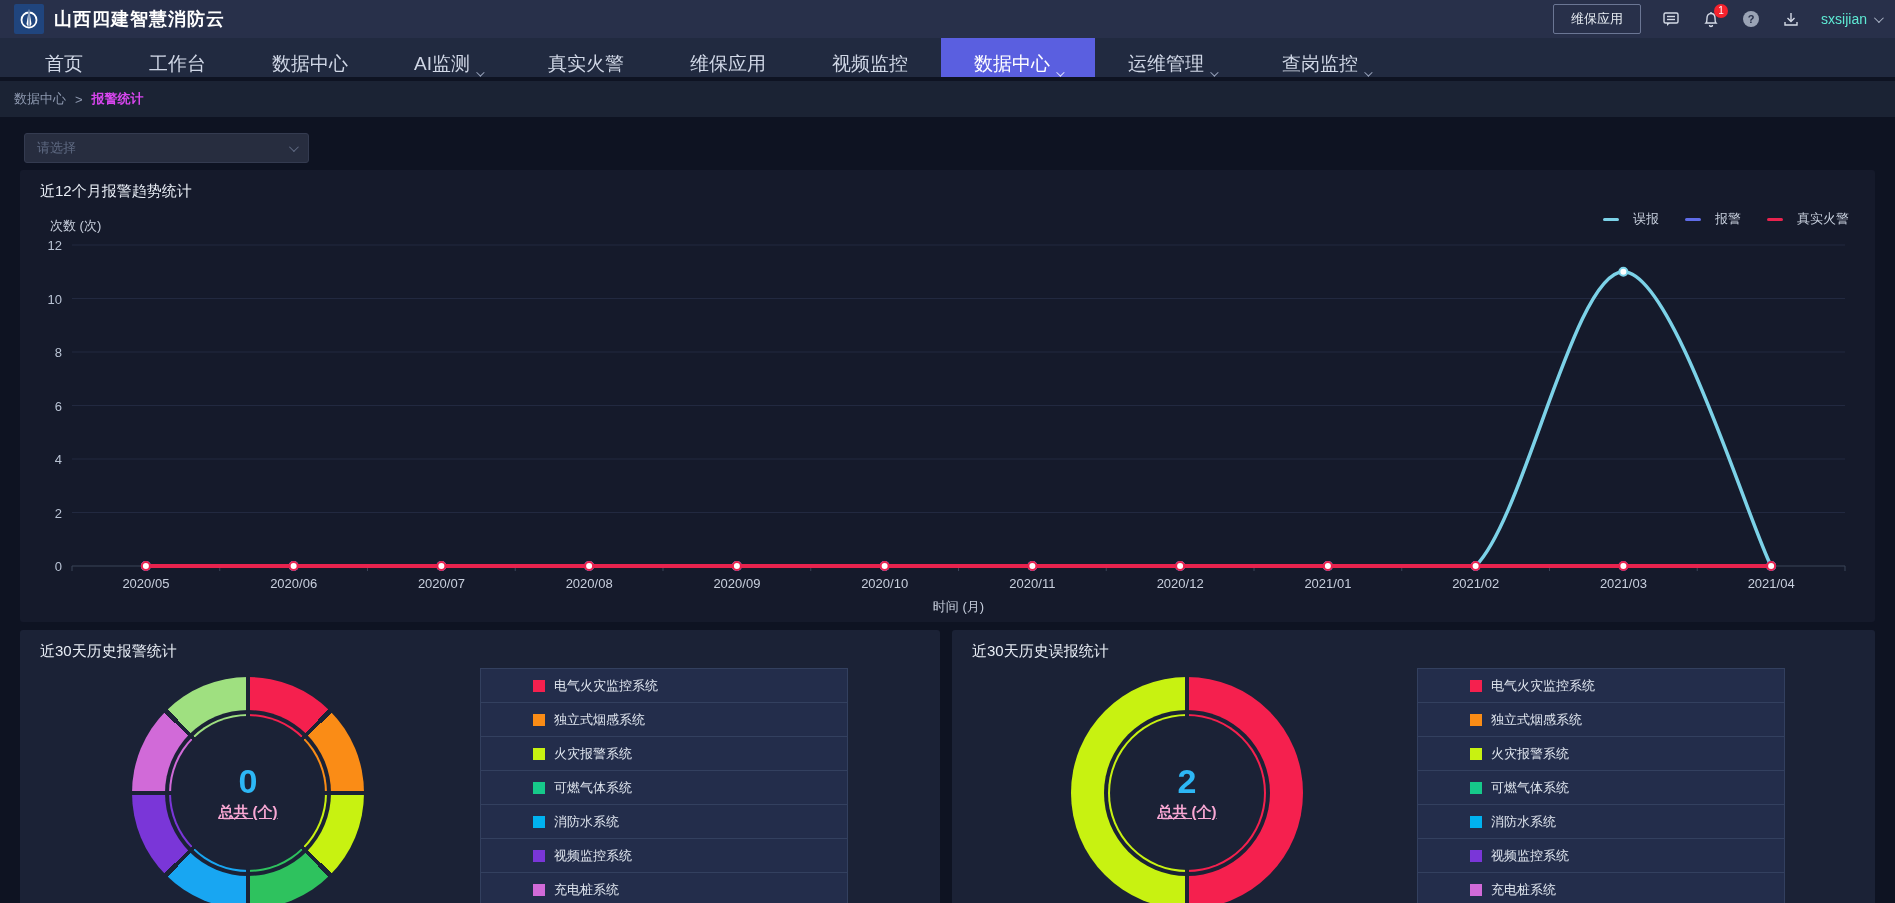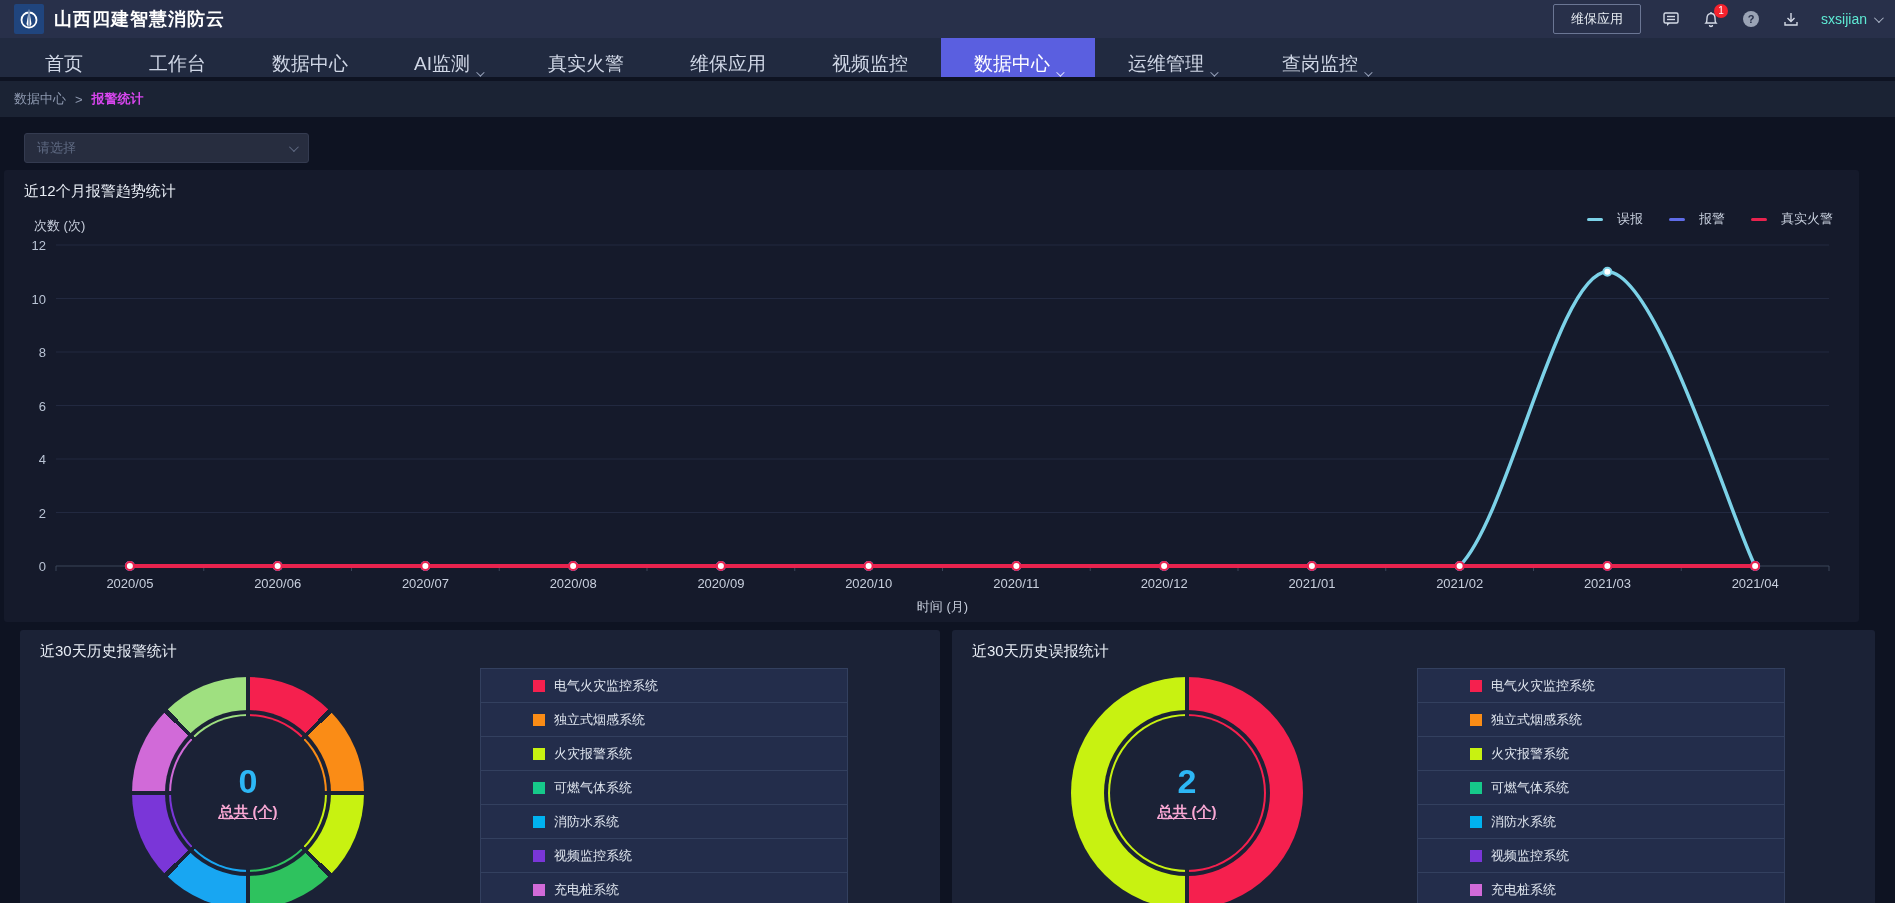--- a/index.html
+++ b/index.html
@@ -58,21 +58,21 @@
   
   .select {
     position:absolute; left:24px; top:133px; width:285px; height:30px;
     background:#272d3f; border:1px solid #343b50; border-radius:3px;
     display:flex; align-items:center; padding:14px 12px; cursor:pointer;
   }
   .select .ph { color:#5f6a82; font-size:13px; }
   .select .chev { margin-left:auto; border-color:#5f6a82; }
   
   .panel { position:absolute; background:#151a2b; border-radius:3px; }
-  #panel-trend { left:4px; top:170px; width:1855px; height:452px; }
+  #panel-trend { left:20px; top:170px; width:1855px; height:452px; }
   .panel-title { position:absolute; left:20px; top:12px; font-size:15px; color:#e8edf5; }
   .tlegend { position:absolute; right:26px; top:40px; display:flex; gap:26px; }
   .tlegend .li { display:flex; align-items:center; gap:14px; cursor:pointer; }
   .tlegend .dash { width:16px; height:3px; border-radius:2px; }
   .tlegend .lt { font-size:13px; color:#c7cfdd; }
   #panel-d1 { left:20px;  top:630px; width:920px; height:300px; background:#1b2236; overflow:hidden; }
   #panel-d2 { left:952px; top:630px; width:923px; height:300px; background:#1b2236; overflow:hidden; }
   
   .donut { position:absolute; width:232px; height:232px; top:47px; }
   #panel-d1 .donut { left:112px; } #panel-d2 .donut { left:119px; }

